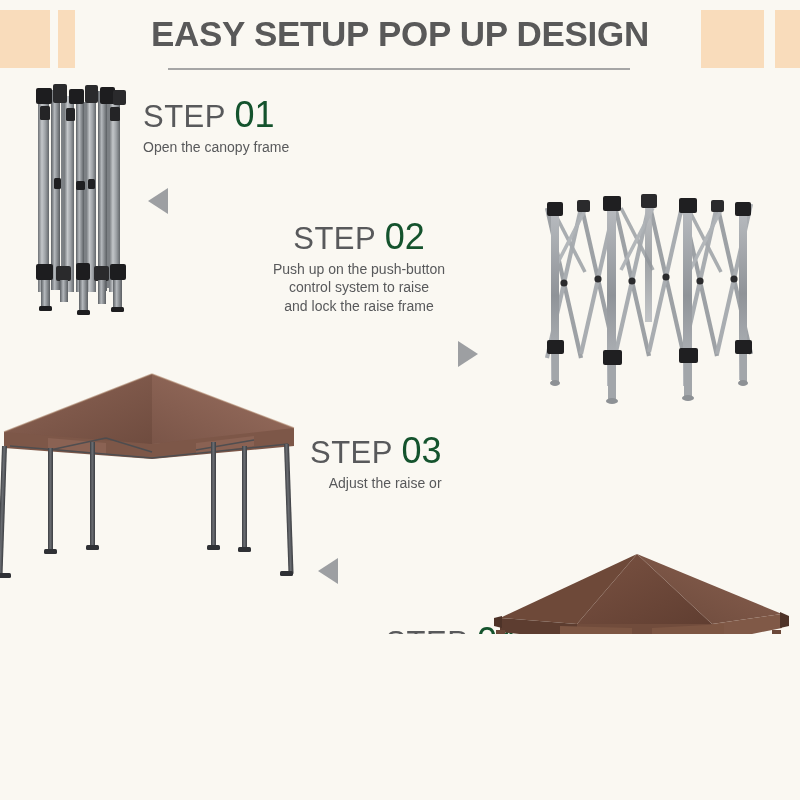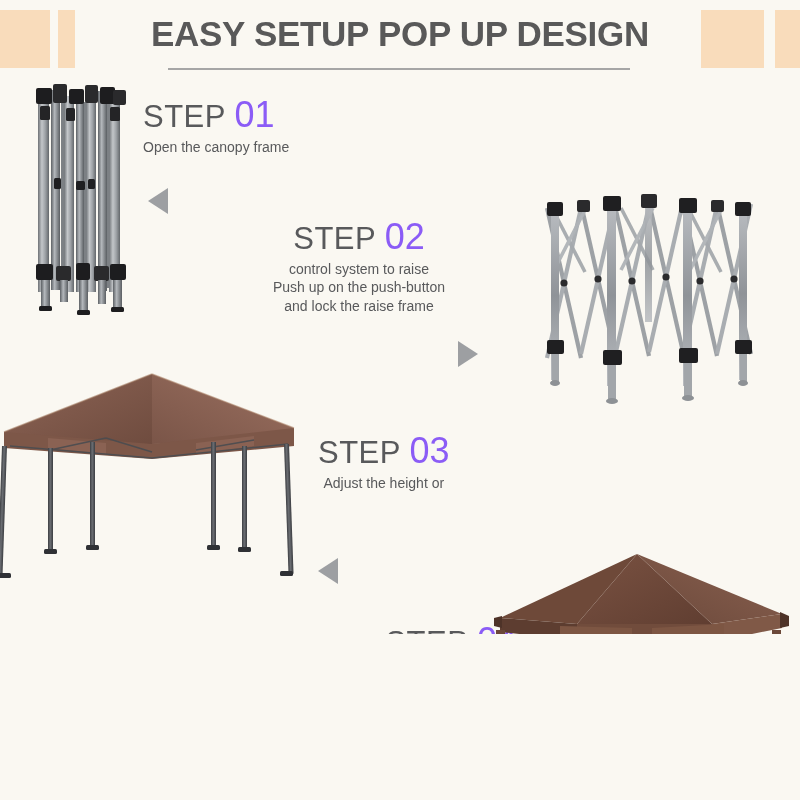--- a/index.html
+++ b/index.html
@@ -52,35 +52,35 @@
 
   
   .step { position: absolute; color: #58595b; }
   .step-head {
     font-size: 31px;
     letter-spacing: 0.5px;
     line-height: 1.05;
     white-space: nowrap;
   }
   .step-head .num {
-    color: #8b5cf6;
+    color: #14532d;
     font-size: 36px;
     font-weight: 500;
     letter-spacing: 0px;
   }
   .step-desc {
     font-size: 14px;
     line-height: 1.32;
     color: #58595b;
     margin-top: 4px;
   }
 
   .step-01 { left: 143px; top: 96px;  text-align: left;  }
   .step-02 { left: 198px; top: 218px; width: 322px; text-align: center; }
-  .step-03 { left: 310px; top: 432px; text-align: center; margin-left: 8px;  }
+  .step-03 { left: 310px; top: 432px; text-align: right;  }
   .step-04 { left: 285px; top: 622px; width: 232px; text-align: right; }
 
   
   .arrow {
     position: absolute;
     width: 0; height: 0;
     border-top: 13px solid transparent;
     border-bottom: 13px solid transparent;
   }
   .arrow.left  { border-right: 20px solid #9d9fa2; }
@@ -180,22 +180,22 @@
   </div>
 
   <div class="arrow left arrow-1"></div>
 
   <div class="step step-02">
     <div class="step-head">
       <span>STEP</span>
       <span class="num">02</span>
     </div>
     <div class="step-desc">
+      <div>Push up on the push-button</div>
       <div>control system to raise</div>
-      <div>Push up on the push-button</div>
       <div>and lock the raise frame</div>
     </div>
   </div>
 
   <div class="arrow right arrow-2"></div>
 
   <div class="product img-expanded">
     <svg viewBox="0 0 250 230" xmlns="http://www.w3.org/2000/svg">
       <defs>
         <linearGradient id="barG" x1="0" y1="0" x2="0" y2="1">
@@ -309,21 +309,21 @@
       <rect x="284" y="205" width="13" height="5" rx="1.5" fill="#2f3135"></rect>
     </svg>
   </div>
 
   <div class="step step-03">
     <div class="step-head">
       <span>STEP</span>
       <span class="num">03</span>
     </div>
     <div class="step-desc">
-      <div>Adjust the height or</div>
+      <div>Adjust the raise or</div>
     </div>
   </div>
 
   <div class="arrow left arrow-3"></div>
 
   <div class="step step-04">
     <div class="step-head">
       <span>STEP</span>
       <span class="num">04</span>
     </div>

